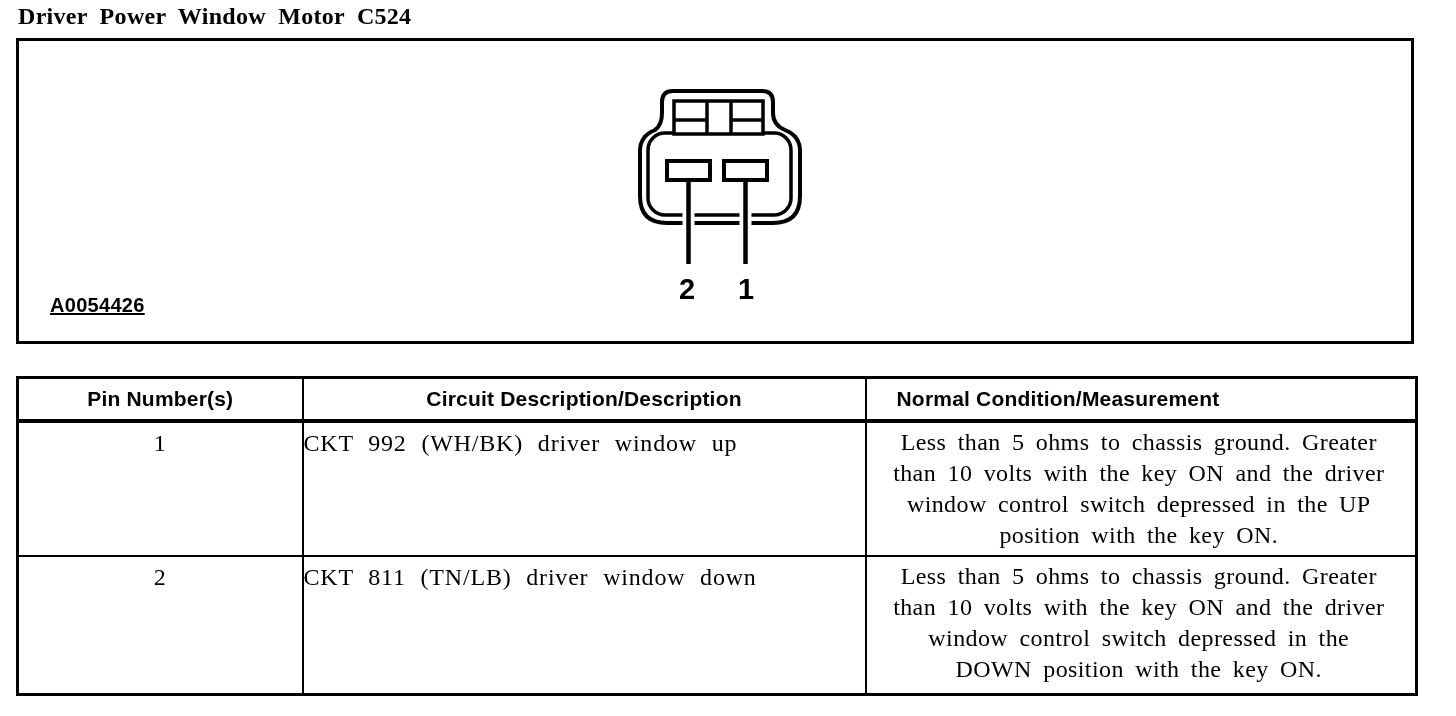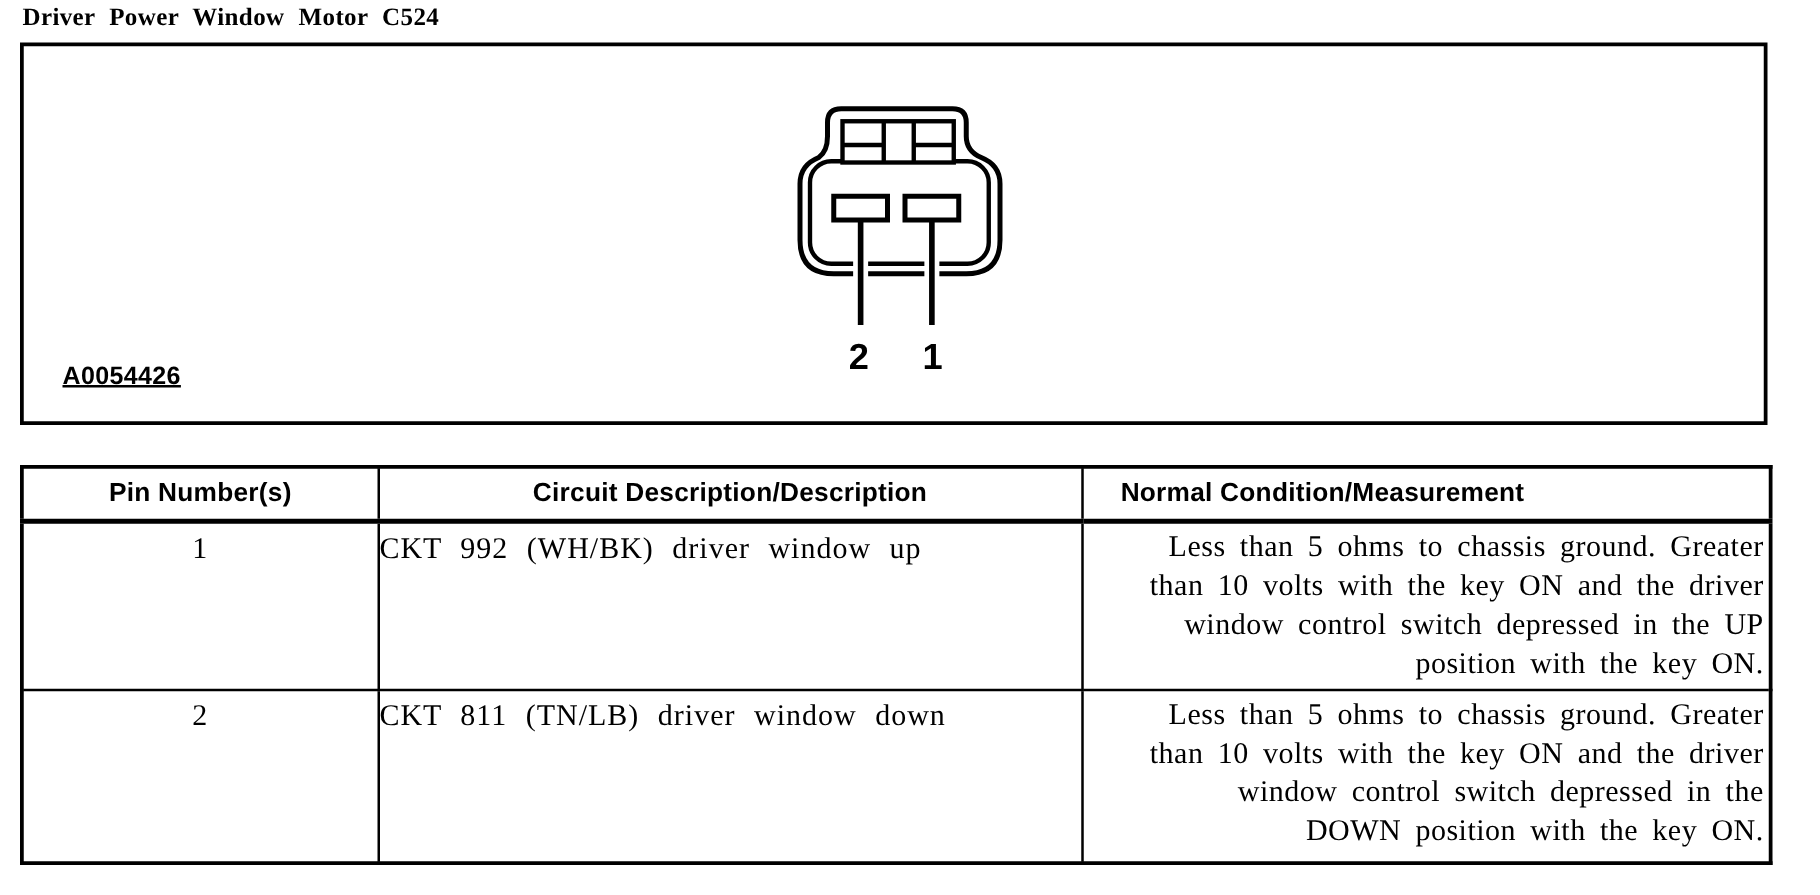--- a/index.html
+++ b/index.html
@@ -2,21 +2,21 @@
 <html><head>
 <meta charset="utf-8">
 <style>
   * { box-sizing: border-box; margin: 0; padding: 0; }
   html, body { width: 1456px; height: 716px; background: #ffffff; overflow: hidden; }
   body { font-family: "Liberation Serif", serif; color: #000; }
 
   .page-title {
     margin: 3px 0 0 18px;
     font-family: "Liberation Serif", serif;
-    font-size: 20px;
+    font-size: 24px;
     font-weight: bold;
     word-spacing: 6px;
     letter-spacing: 0.3px;
     white-space: nowrap;
   }
 
   .figure-box {
     position: relative;
     margin: 8px 0 0 16px;
     width: 1398px;
@@ -73,21 +73,21 @@
     padding-top: 7px;
     letter-spacing: 0.8px;
   }
   td.cell-circuit {
     text-align: left;
     padding-top: 7px;
     word-spacing: 8px;
     letter-spacing: 0.8px;
   }
   td.cell-condition {
-    text-align: right;
+    text-align: center;
     padding: 4px 4px 0 0;
     line-height: 31px;
     word-spacing: 5px;
     letter-spacing: 0.4px;
     white-space: pre-line;
   }
 </style>
 </head>
 <body>
 

